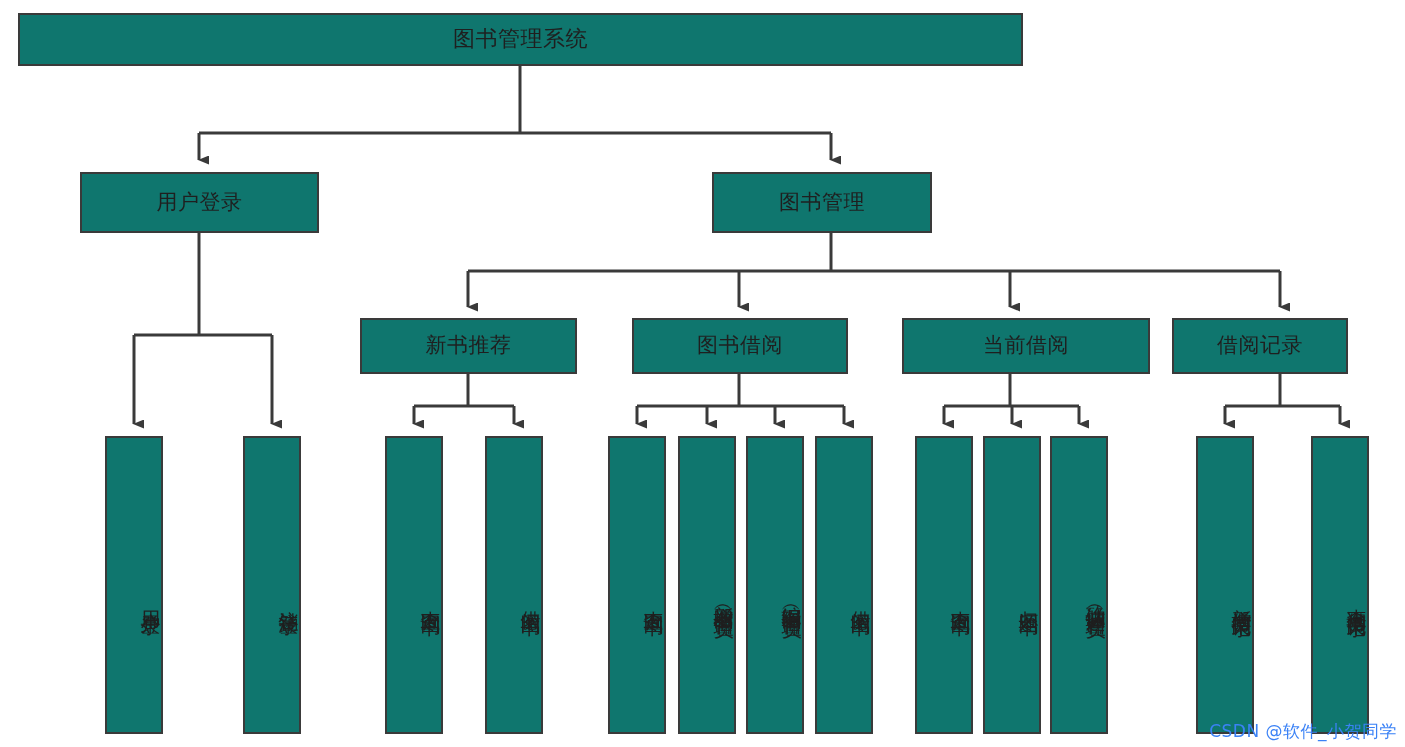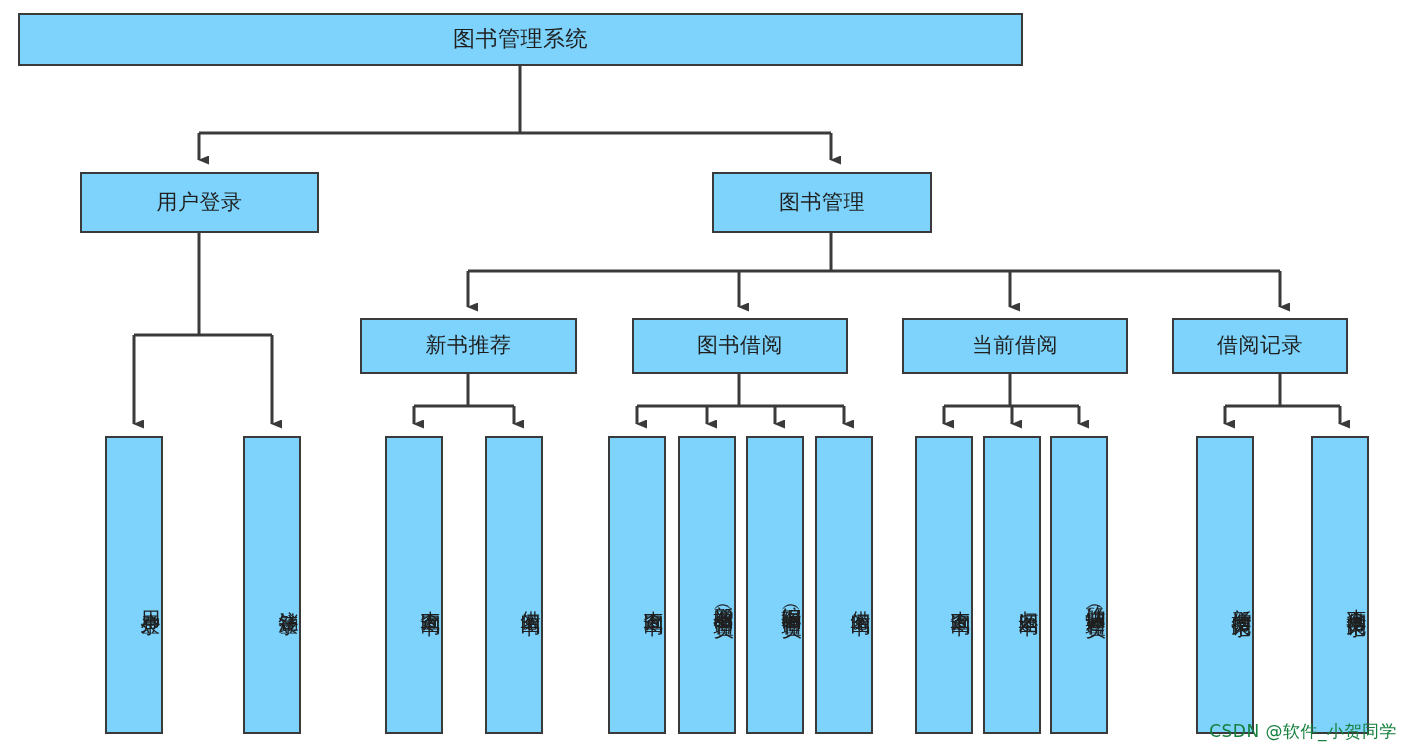--- a/index.html
+++ b/index.html
@@ -24,21 +24,21 @@
     left: 0;
     top: 0;
     width: 1405px;
     height: 747px;
     pointer-events: none;
   }
   .node {
     position: absolute;
     box-sizing: border-box;
     border: 2px solid #3a3a3a;
-    background: #7dd3fc;
+    background: #0f766e;
     display: flex;
     align-items: center;
     justify-content: center;
     color: #1f1f1f;
   }
   .node.h {
     font-size: 21px;
     letter-spacing: 0.5px;
     line-height: 1.2;
   }
@@ -58,21 +58,21 @@
   .node.v .vtext {
     writing-mode: vertical-rl;
     text-orientation: upright;
     white-space: nowrap;
   }
   .watermark {
     position: absolute;
     right: 8px;
     bottom: 4px;
     font-size: 17px;
-    color: #15803d;
+    color: #3b82f6;
     letter-spacing: 0.5px;
     white-space: nowrap;
     font-family: "DejaVu Sans", "Liberation Sans", sans-serif;
   }
 </style>
 </head>
 <body>
 
 <div id="canvas">
 
@@ -138,21 +138,21 @@
   <div class="node h" style="left:712px; top:172px; width:220px; height:61px;">
     <span>图书管理</span>
   </div>
 
   <div class="node h" style="left:360px; top:318px; width:217px; height:56px;">
     <span>新书推荐</span>
   </div>
   <div class="node h" style="left:632px; top:318px; width:216px; height:56px;">
     <span>图书借阅</span>
   </div>
-  <div class="node h" style="left:902px; top:318px; width:226px; height:56px;">
+  <div class="node h" style="left:902px; top:318px; width:248px; height:56px;">
     <span>当前借阅</span>
   </div>
   <div class="node h" style="left:1172px; top:318px; width:176px; height:56px;">
     <span>借阅记录</span>
   </div>
 
   <div class="node v" style="left:105px; top:436px; width:58px; height:298px;">
     <span class="vtext">用户登录</span>
   </div>
   <div class="node v" style="left:243px; top:436px; width:58px; height:298px;">

